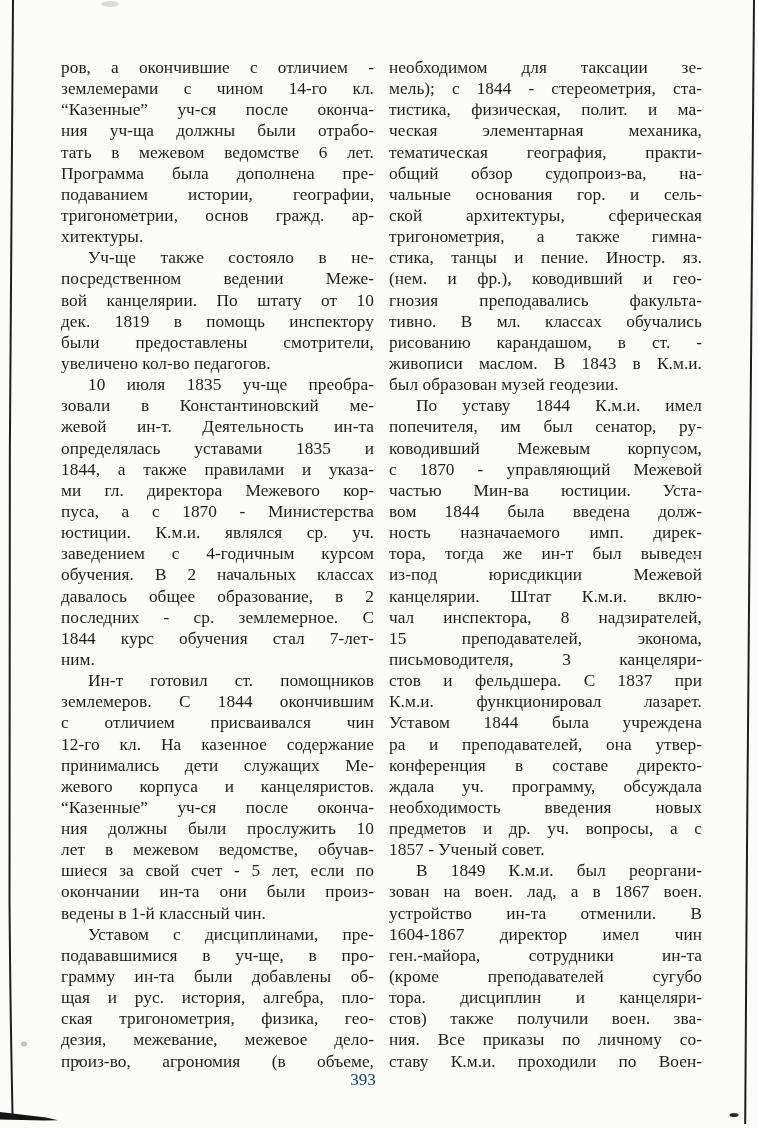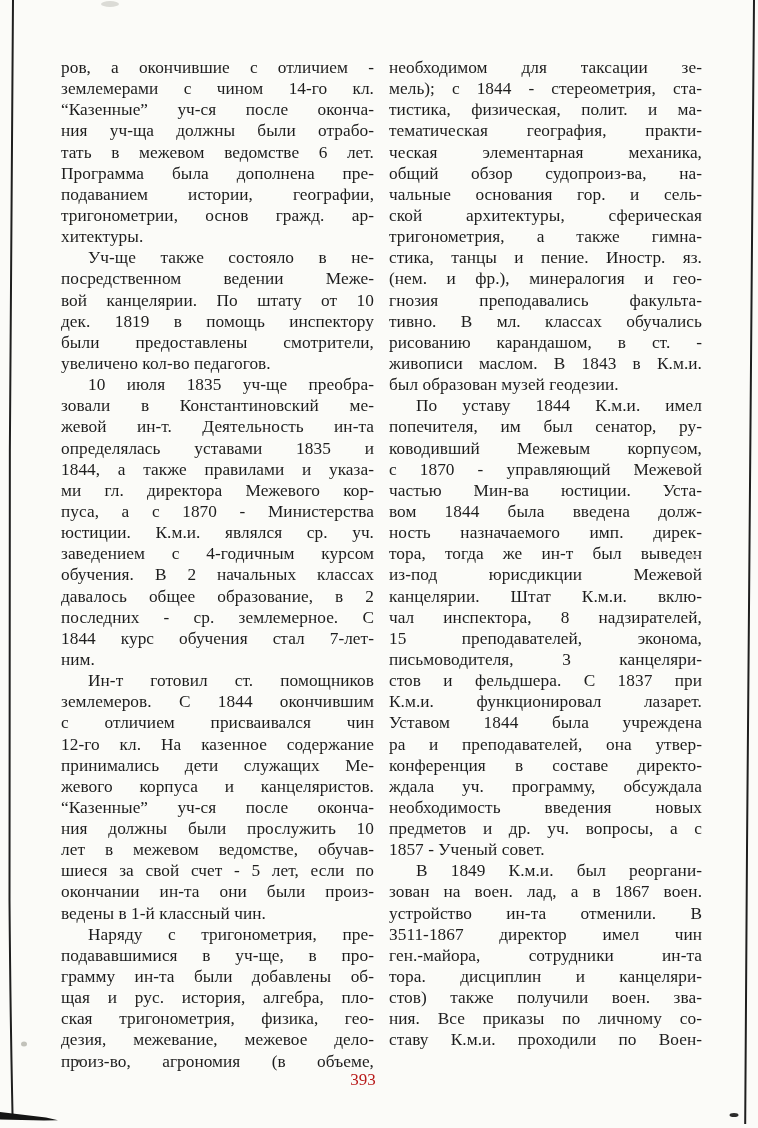--- a/index.html
+++ b/index.html
@@ -29,21 +29,21 @@
   }
   .line.end{text-align-last:left;}
   .line.ind{text-indent:27px;}
   .it{}
   .page-number{
     position:absolute;
     left:328px;top:1070px;
     width:70px;
     text-align:center;
     font-size:17px;
-    color:#b91c1c;
+    color:#0c4a6e;
   }
   .artifacts{
     position:absolute;left:0;top:0;
     pointer-events:none;
   }
 </style>
 </head>
 <body>
 
 <div class="page">
@@ -83,40 +83,40 @@
       <div class="line"><span>с отличием присваивался чин</span></div>
       <div class="line"><span>12-го кл. На казенное содержание</span></div>
       <div class="line"><span>принимались дети служащих Ме-</span></div>
       <div class="line"><span>жевого корпуса и канцеляристов.</span></div>
       <div class="line"><span>“Казенные” уч-ся после оконча-</span></div>
       <div class="line"><span>ния должны были прослужить 10</span></div>
       <div class="line"><span>лет в межевом ведомстве, обучав-</span></div>
       <div class="line"><span>шиеся за свой счет - 5 лет, если по</span></div>
       <div class="line"><span>окончании ин-та они были произ-</span></div>
       <div class="line end"><span>ведены в 1-й классный чин.</span></div>
-      <div class="line ind"><span>Наряду с тригонометрия, пре-</span></div>
+      <div class="line ind"><span>Уставом с дисциплинами, пре-</span></div>
       <div class="line"><span>подававшимися в уч-ще, в про-</span></div>
       <div class="line"><span>грамму ин-та были добавлены об-</span></div>
       <div class="line"><span>щая и рус. история, алгебра, пло-</span></div>
       <div class="line"><span>ская тригонометрия, физика, гео-</span></div>
       <div class="line"><span>дезия, межевание, межевое дело-</span></div>
       <div class="line"><span>произ-во, агрономия (в объеме,</span></div>
     </div>
   <div class="col col-right">
       <div class="line"><span>необходимом для таксации зе-</span></div>
       <div class="line"><span>мель); с 1844 - стереометрия, ста-</span></div>
       <div class="line"><span>тистика, физическая, полит. и ма-</span></div>
+      <div class="line"><span>ческая элементарная механика,</span></div>
       <div class="line"><span>тематическая география, практи-</span></div>
-      <div class="line"><span>ческая элементарная механика,</span></div>
       <div class="line"><span>общий обзор судопроиз-ва, на-</span></div>
       <div class="line"><span>чальные основания гор. и сель-</span></div>
       <div class="line"><span>ской архитектуры, сферическая</span></div>
       <div class="line"><span>тригонометрия, а также гимна-</span></div>
       <div class="line"><span>стика, танцы и пение. Иностр. яз.</span></div>
-      <div class="line"><span>(нем. и фр.), минералогия и гео-</span></div>
+      <div class="line"><span>(нем. и фр.), ководивший и гео-</span></div>
       <div class="line"><span>гнозия преподавались факульта-</span></div>
       <div class="line"><span>тивно. В мл. классах обучались</span></div>
       <div class="line"><span>рисованию карандашом, в ст. -</span></div>
       <div class="line"><span>живописи маслом. В 1843 в К.м.и.</span></div>
       <div class="line end"><span>был образован музей геодезии.</span></div>
       <div class="line ind"><span>По уставу 1844 К.м.и. имел</span></div>
       <div class="line"><span>попечителя, им был сенатор, ру-</span></div>
       <div class="line"><span>ководивший Межевым корпусом,</span></div>
       <div class="line"><span>с 1870 - управляющий Межевой</span></div>
       <div class="line"><span>частью Мин-ва юстиции. Уста-</span></div>
@@ -133,22 +133,23 @@
       <div class="line"><span>Уставом 1844 была учреждена</span></div>
       <div class="line"><span>ра и преподавателей, она утвер-</span></div>
       <div class="line"><span>конференция в составе директо-</span></div>
       <div class="line"><span>ждала уч. программу, обсуждала</span></div>
       <div class="line"><span>необходимость введения новых</span></div>
       <div class="line"><span>предметов и др. уч. вопросы, а с</span></div>
       <div class="line end"><span>1857 - Ученый совет.</span></div>
       <div class="line ind"><span>В 1849 К.м.и. был реоргани-</span></div>
       <div class="line"><span>зован на воен. лад, а в 1867 воен.</span></div>
       <div class="line"><span>устройство ин-та отменили. В</span></div>
-      <div class="line"><span>3511-1867 директор имел чин</span></div>
+      <div class="line"><span>1604-1867 директор имел чин</span></div>
       <div class="line"><span>ген.-майора, сотрудники ин-та</span></div>
+      <div class="line"><span>(кроме преподавателей сугубо</span></div>
       <div class="line"><span>тора. дисциплин и канцеляри-</span></div>
       <div class="line"><span>стов) также получили воен. зва-</span></div>
       <div class="line"><span>ния. Все приказы по личному со-</span></div>
       <div class="line"><span>ставу К.м.и. проходили по </span><span class="it">Воен-</span></div>
     </div>
 
   <div class="page-number">393</div>
 
   <svg class="artifacts" width="758" height="1128" viewBox="0 0 758 1128">
     <path d="M13,0 C11,250 7.8,650 9.5,900 C10.5,1030 12,1085 12.5,1114" fill="none" stroke="#1f1f1f" stroke-width="2"></path>

